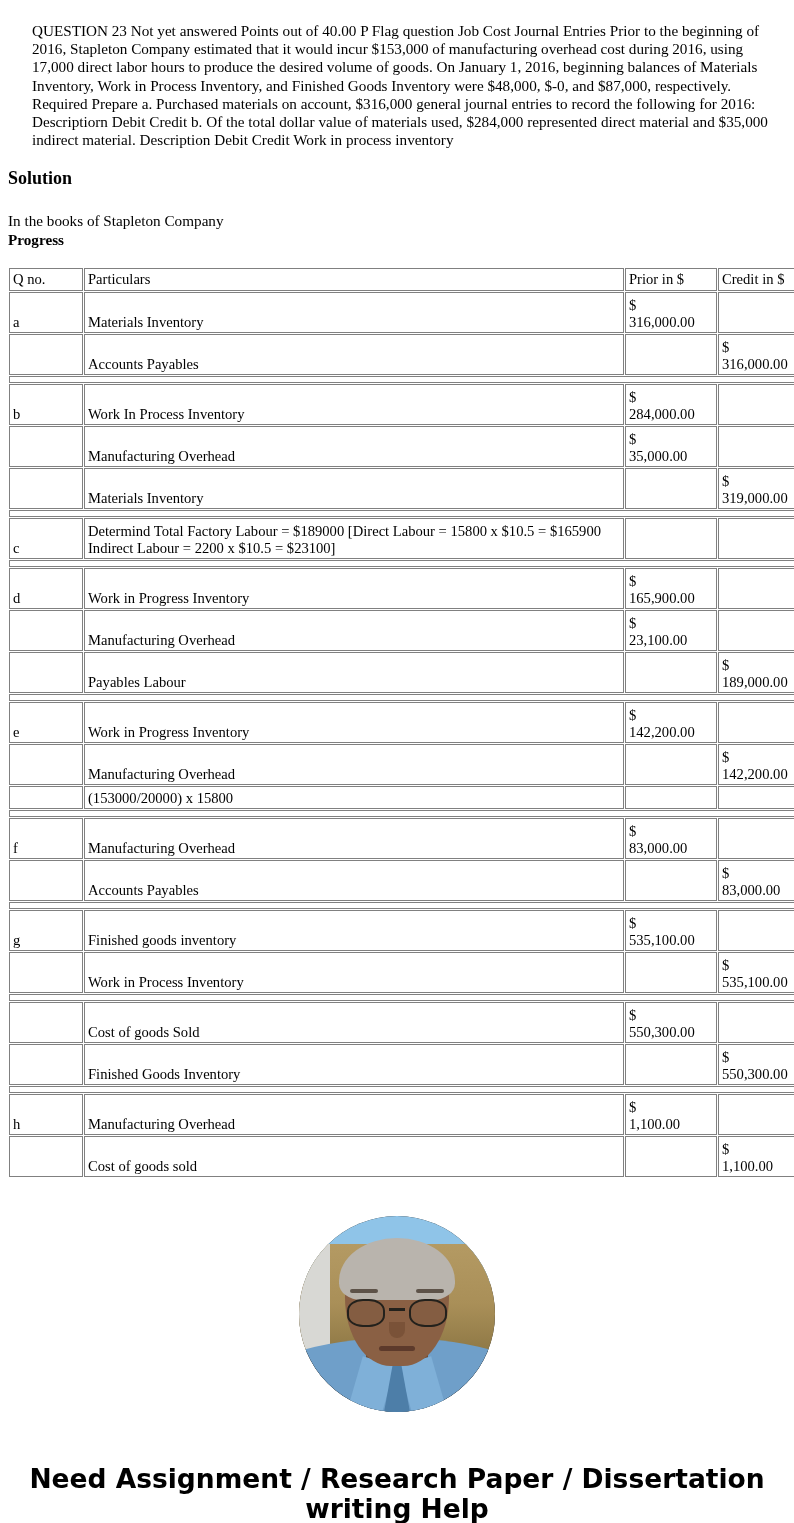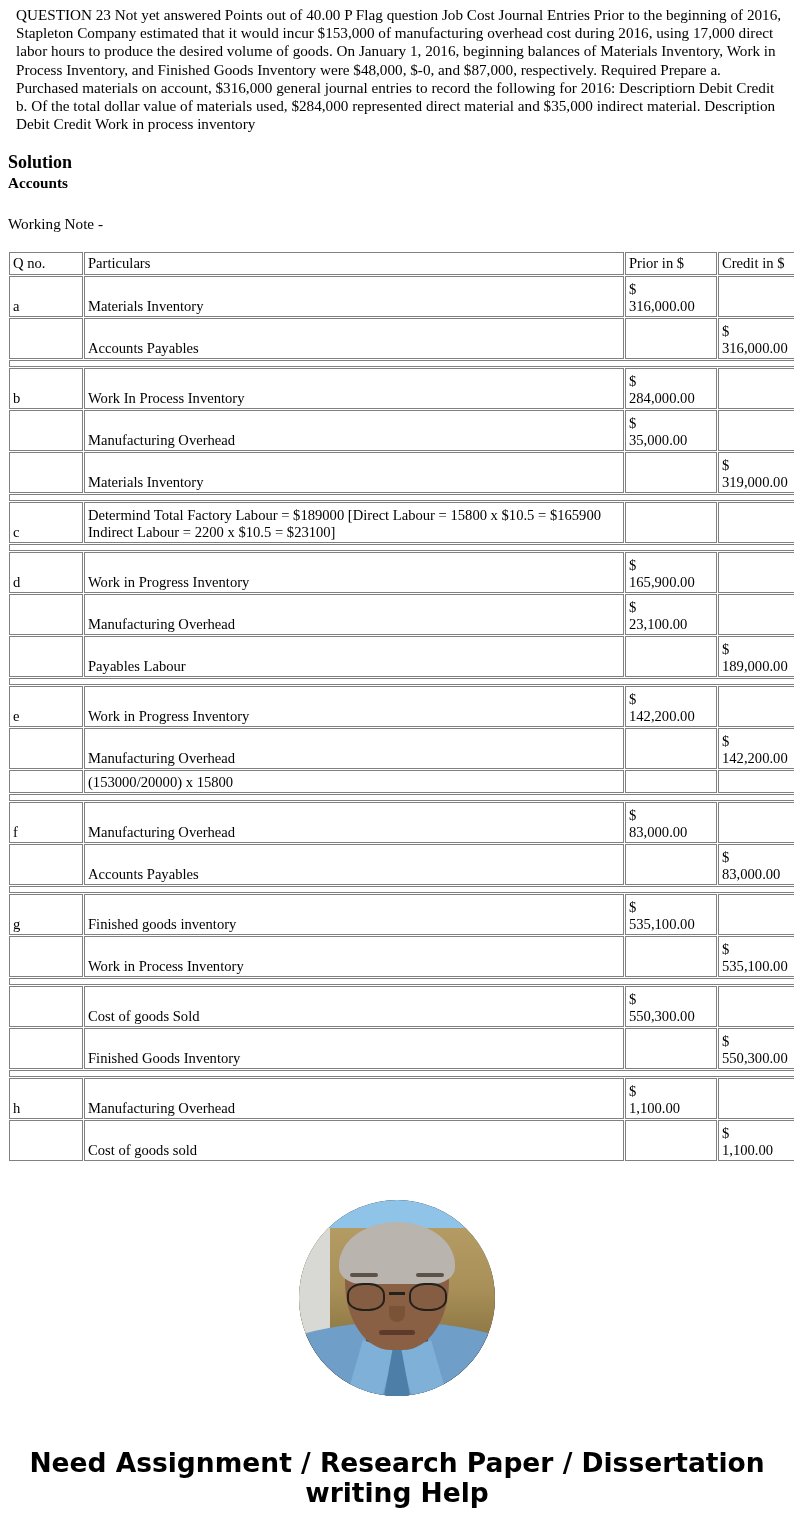--- a/index.html
+++ b/index.html
@@ -15,21 +15,21 @@
   .page {
     width: 794px;
     box-sizing: border-box;
     padding: 0;
   }
   .question-block {
     font-size: 15.2px;
     line-height: 1.20;
     text-align: left;
     padding: 6px 8px 0 16px;
-    margin: 0;
+    margin: 16px;
   }
   .solution-heading {
     font-size: 18px;
     font-weight: bold;
     margin: 18px 0 0 8px;
     line-height: 1.2;
   }
   .books-line {
     font-size: 15.2px;
     margin: 22px 0 0 8px;
@@ -199,24 +199,24 @@
 </style>
 </head>
 <body>
 
 <div class="page">
 
   <p class="question-block">QUESTION 23 Not yet answered Points out of 40.00 P Flag question Job Cost Journal Entries Prior to the beginning of 2016, Stapleton Company estimated that it would incur $153,000 of manufacturing overhead cost during 2016, using 17,000 direct labor hours to produce the desired volume of goods. On January 1, 2016, beginning balances of Materials Inventory, Work in Process Inventory, and Finished Goods Inventory were $48,000, $-0, and $87,000, respectively. Required Prepare a. Purchased materials on account, $316,000 general journal entries to record the following for 2016: Descriptiorn Debit Credit b. Of the total dollar value of materials used, $284,000 represented direct material and $35,000 indirect material. Description Debit Credit Work in process inventory</p>
 
   <h2 class="solution-heading">Solution</h2>
 
-
-  <div class="journal-line">Accounts</div>
-
-  <div class="working-note">Working Note -</div>
+  <div class="books-line">In the books of Stapleton Company</div>
+
+  <div class="journal-line">Progress</div>
+
 
   <table class="journal">
     <tbody>
         <tr class="hdr">
           <td class="col-q">Q no.</td>
           <td class="col-part">Particulars</td>
           <td class="col-debit">Prior in $</td>
           <td class="col-credit">Credit in $</td>
         </tr>
         <tr class="table-row tall group-start">

